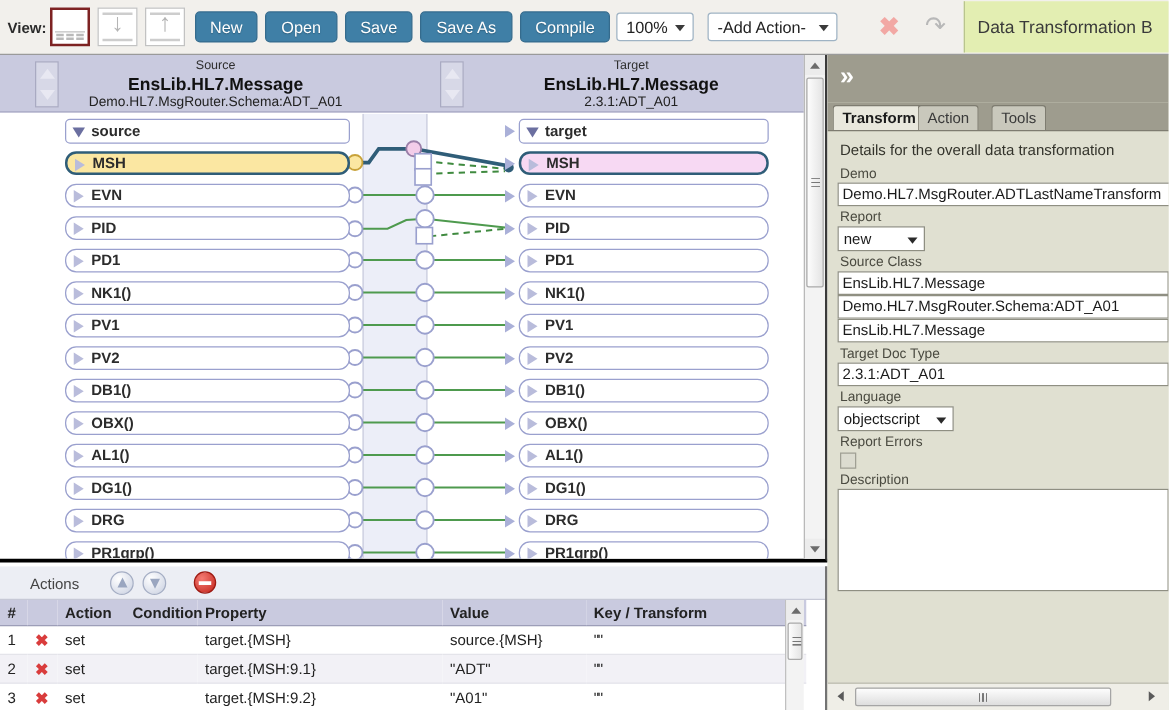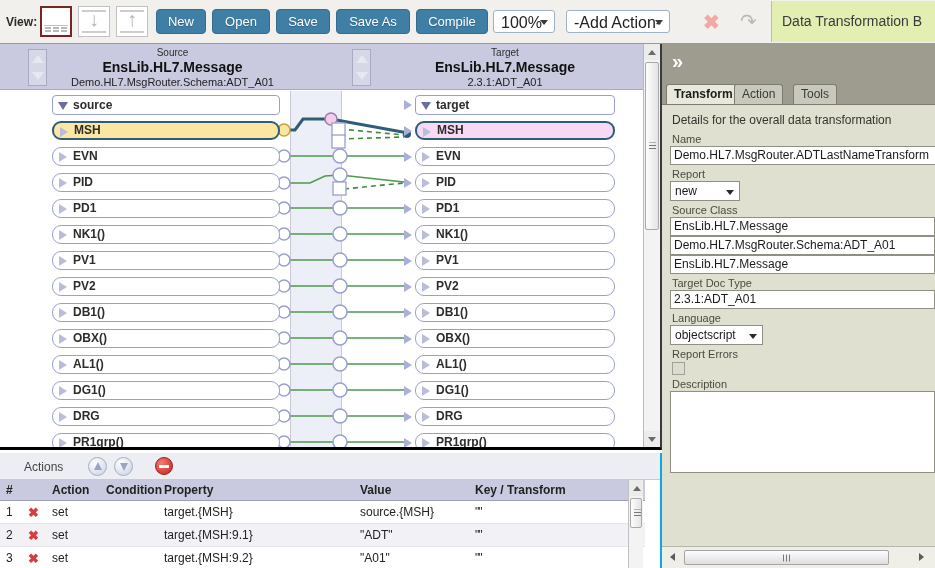--- a/index.html
+++ b/index.html
@@ -44,21 +44,21 @@
     position: absolute; top: 9px; height: 25px;
     background: #3f7fa6; color: #ffffff;
     border: 1px solid #356b8d; border-radius: 4px;
     font-size: 13px; line-height: 23px; text-align: center;
     box-sizing: border-box; padding: 0 9px;
     text-shadow: 0 1px 1px rgba(0,0,0,0.25);
   }
   .sel-wrap {
     position: absolute; top: 10px; height: 23px;
     background: #ffffff; border: 1px solid #9fb3c4; border-radius: 3px;
-    box-sizing: border-box; color: #222; font-size: 16px;
+    box-sizing: border-box; color: #222; font-size: 13px;
   }
   .sel-wrap .txt { position: absolute; left: 7px; top: 3px; }
   .sel-wrap .arr {
     position: absolute; right: 6px; top: 9px;
     width: 0; height: 0; border-left: 4px solid transparent;
     border-right: 4px solid transparent; border-top: 5px solid #3a3a3a;
   }
   #del-icon {
     position: absolute; left: 703px; top: 12px;
     font-size: 20px; color: #f2a8a4; font-weight: bold; line-height: 20px;
@@ -157,21 +157,21 @@
     background: linear-gradient(to right,#fdfdfd,#e4e4e4);
     border: 1px solid #a9a9a9; box-sizing: border-box; border-radius: 2px;
   }
   .sb-grip { position: absolute; left: 3px; top: 50%; transform: translateY(-50%); width: 7px; height: 7px;
     background: repeating-linear-gradient(to bottom,#777 0 1px,transparent 1px 3px); }
 
   
   #actions {
     position: absolute; left: 0; top: 453px; width: 662px; height: 115px;
     background: #ffffff; box-sizing: border-box;
-    border-right: 2px solid #0ea5e9;
+    border-right: 2px solid #737373;
     overflow: hidden;
   }
   #actions-bar {
     position: absolute; left: 0; top: 0; width: 100%; height: 27px;
     background: #eceef4; border-bottom: 1px solid #c7c9d6; box-sizing: border-box;
   }
   #actions-bar .ttl { position: absolute; left: 24px; top: 7px; font-size: 12px; color: #444; }
   .circ-btn {
     position: absolute; top: 4px; width: 19px; height: 19px; border-radius: 50%;
     background: radial-gradient(circle at 35% 30%, #ffffff, #c8cfe0);
@@ -652,21 +652,21 @@
     </div>
     <div id="tabs">
       <div class="tab active" style="left:4px;text-align:right;">Transform</div>
       <div class="tab" style="left:72px;">Action</div>
       <div class="tab" style="left:131px;">Tools</div>
     </div>
 
     <div id="panel-body">
       <div class="p-desc">Details for the overall data transformation</div>
 
-      <div class="p-lbl">Name</div>
+      <div class="p-lbl">Demo</div>
       <div class="p-in wide">Demo.HL7.MsgRouter.ADTLastNameTransform</div>
 
       <div class="p-lbl">Report</div>
       <div class="p-sel" style="width:70px;">
         <span>new</span>
         <span class="arr"></span>
       </div>
 
       <div class="p-lbl">Source Class</div>
       <div class="p-in full">EnsLib.HL7.Message</div>

